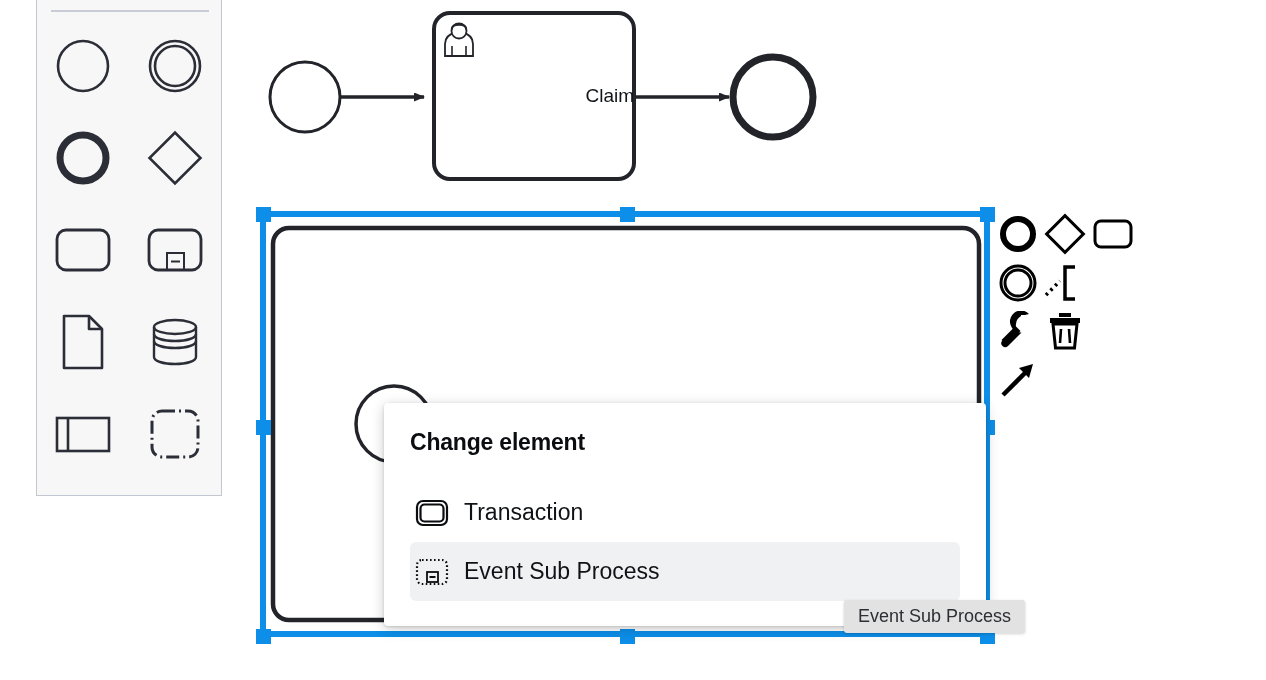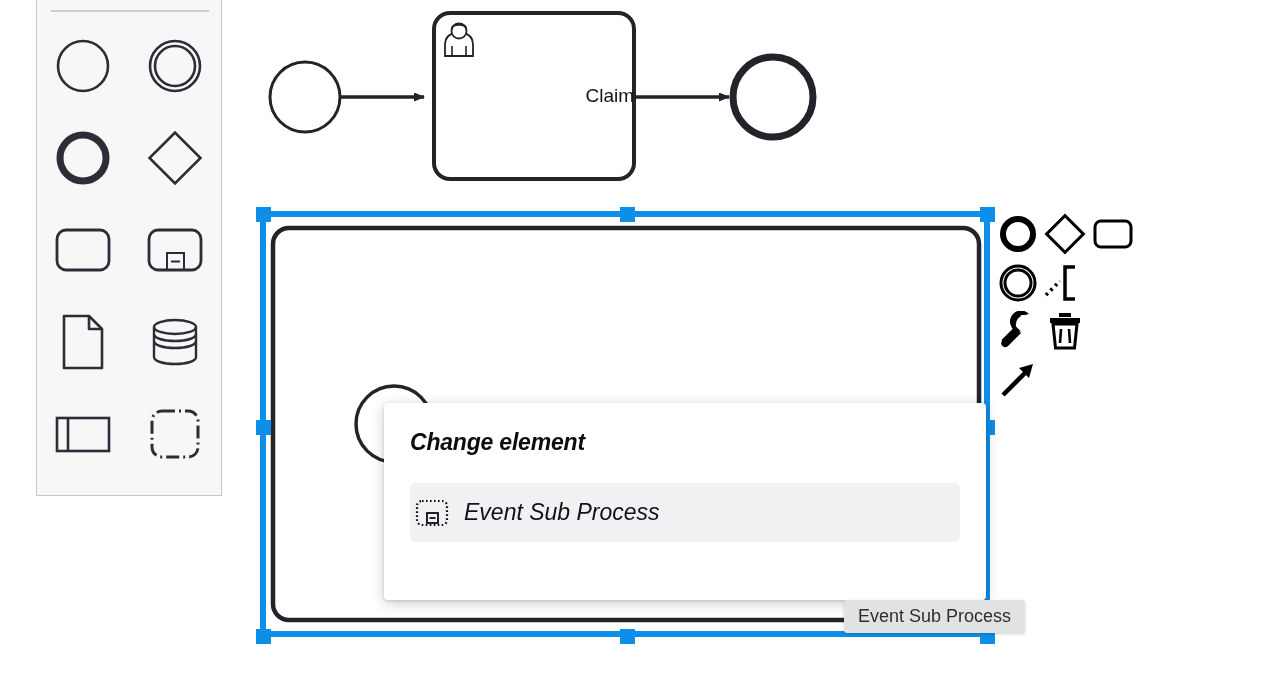--- a/index.html
+++ b/index.html
@@ -46,26 +46,25 @@
     text-align: right;
   }
 
   
   .ctx-pad { position:absolute; left:996px; top:212px; width:160px; height:190px; }
   .ctx-item { position:absolute; width:44px; height:44px; display:flex; align-items:center; justify-content:center; cursor:pointer; }
 
   
   .dropdown {
     position:absolute; left:384px; top:403px;
-    width:602px; height:197px;
+    width:602px; height:223px;
     background:#ffffff;
     border-radius:4px;
     box-shadow: 0 3px 14px rgba(0,0,0,0.20), 0 1px 3px rgba(0,0,0,0.14);
     overflow:hidden;
-    font-style:italic;
   }
   .dd-title {
     position:absolute; left:26px; top:26px;
     font-size:23px; font-weight:bold; color:#0b0d11;
     letter-spacing:-0.2px;
   }
   .dd-list { position:absolute; left:0; top:80px; width:602px; }
   .dd-item {
     position:relative;
     height:59px;
@@ -279,20 +278,29 @@
         <path d="M36,5 L22,9 L32,19 Z" fill="#000"></path>
       </svg>
     </div>
 
   </div>
 
   <div class="dropdown">
     <div class="dd-title">Change element</div>
     <div class="dd-list">
 
+      <div class="dd-item">
+        <span class="dd-ico">
+          <svg width="34" height="28" viewBox="0 0 34 28">
+            <rect x="2" y="2" width="30" height="24" rx="6" ry="6" fill="none" stroke="#0b0d11" stroke-width="2.2"></rect>
+            <rect x="5.5" y="5.5" width="23" height="17" rx="4" ry="4" fill="none" stroke="#0b0d11" stroke-width="2.2"></rect>
+          </svg>
+        </span>
+        <span class="dd-label">Transaction</span>
+      </div>
 
       <div class="dd-item selected">
         <span class="dd-ico">
           <svg width="34" height="28" viewBox="0 0 34 28">
             <rect x="2" y="2" width="30" height="24" rx="5" ry="5" fill="none" stroke="#0b0d11" stroke-width="2.2" stroke-dasharray="1.6 2.4"></rect>
             <rect x="12" y="14" width="11" height="10" fill="none" stroke="#0b0d11" stroke-width="1.8"></rect>
             <line x1="14.5" y1="19" x2="20.5" y2="19" stroke="#0b0d11" stroke-width="1.8"></line>
           </svg>
         </span>
         <span class="dd-label">Event Sub Process</span>

